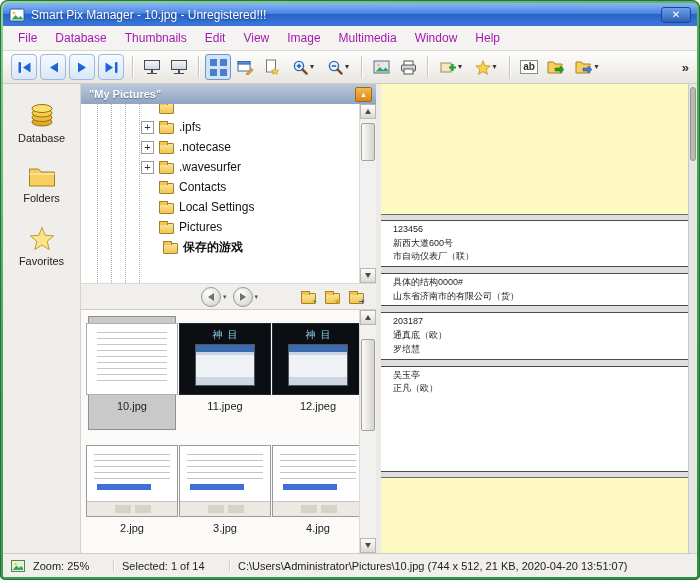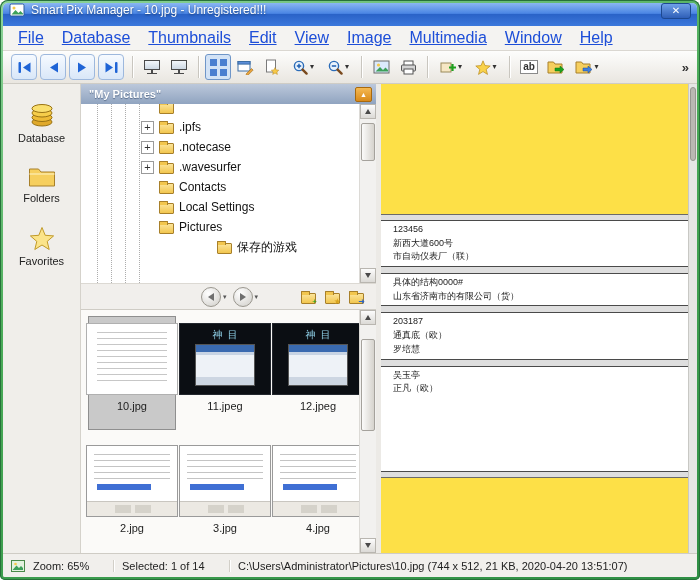--- a/index.html
+++ b/index.html
@@ -4,30 +4,30 @@
 <style>
   * { margin:0; padding:0; box-sizing:border-box; }
   html,body { width:700px; height:580px; overflow:hidden; font-family:"Liberation Sans",sans-serif; }
   .window { position:relative; width:700px; height:580px; padding:3px;
     background:linear-gradient(160deg,#8ed49a 0%,#4aab58 40%,#2f8f44 100%);
     border-radius:8px 8px 5px 5px; box-shadow:inset 0 0 0 1px #27713a; }
   .inner { width:100%; height:100%; background:#efeeec; border-radius:5px 5px 2px 2px;
     overflow:hidden; display:flex; flex-direction:column; }
 
   
-  .titlebar { height:23px; flex:0 0 23px; display:flex; align-items:flex-start; gap:6px; padding:0 6px;
+  .titlebar { height:23px; flex:0 0 23px; display:flex; align-items:center; gap:6px; padding:11px 6px;
     background:linear-gradient(180deg,#8ab6f2 0%,#4b86e4 45%,#2a63c8 50%,#3c78dc 100%); }
   .title-text { flex:1; color:#fff; font-size:12px; text-shadow:0 1px 2px #1a3f7a; white-space:nowrap; overflow:hidden; }
   .close-btn { width:30px; height:16px; border:1px solid #1d4890; border-radius:3px; color:#fff;
     background:linear-gradient(#6fa0e8,#2f5fb8); font-size:10px; line-height:13px; text-align:center; cursor:default; }
 
   
   .menubar { height:25px; flex:0 0 25px; background:#f4f3f1; border-bottom:1px solid #dad7d1;
     display:flex; align-items:center; padding:0 6px; }
-  .menu-item { font-size:16px; color:#1d4ed8; padding:3px 9px;text-decoration:underline; }
+  .menu-item { font-size:12px; color:#a21caf; padding:3px 9px; }
 
   
   .toolbar { height:33px; flex:0 0 33px; background:linear-gradient(#fdfdfc,#e9e6e0);
     border-bottom:1px solid #cfccc5; display:flex; align-items:center; padding:0 8px; gap:1px; }
   .tbtn { width:26px; height:26px; display:inline-flex; align-items:center; justify-content:center;
     border:1px solid transparent; border-radius:3px; background:transparent; position:relative; }
   .tbtn.navb { border-color:#9db8dd; background:linear-gradient(#f6faff,#d9e7f8); border-radius:4px; margin-right:2px; }
   .tbtn.selected { border-color:#6f96c8; background:#d3e3f6; }
   .tbtn.wide { width:34px; }
   .tsep { width:1px; height:22px; background:#c9c6bf; box-shadow:1px 0 0 #ffffff; margin:0 5px; }
@@ -53,21 +53,21 @@
   .tree-header { height:20px; flex:0 0 20px; background:linear-gradient(#bcc8db,#90a4c0); display:flex; align-items:center; padding:0 4px; }
   .tree-header .ht { flex:1; color:#fff; font-size:11px; font-weight:bold; text-shadow:0 1px 1px #5a6e8c; padding-left:4px; }
   .collapse-btn { width:17px; height:15px; background:linear-gradient(#f5b952,#d98a1a); border:1px solid #a8690e;
     border-radius:2px; color:#fff; font-size:7px; line-height:13px; text-align:center; }
   .tree-body { flex:1; display:flex; min-height:0; overflow:hidden; }
   .tree-rows { flex:1; position:relative; padding-top:2px; overflow:hidden; }
   .guide { position:absolute; top:0; bottom:0; border-left:1px dotted #adadad; }
   .g1{left:16px;} .g2{left:30px;} .g3{left:44px;} .g4{left:58px;}
   .tree-row { display:flex; align-items:center; height:20px; padding-left:60px; font-size:12px; color:#111; gap:5px; position:relative; }
   .tree-row.partial { margin-top:-9px; }
-  .tree-row.deep { padding-left:118px; }
+  .tree-row.deep { padding-left:64px;font-weight:bold; }
   .expander { width:13px; height:13px; flex:0 0 13px; border:1px solid #9a9a9a; background:#fff; font-size:11px; line-height:10px; text-align:center; color:#333; }
   .exp-spacer { width:13px; flex:0 0 13px; height:13px; }
   .fico { width:15px; height:11px; flex:0 0 15px; background:linear-gradient(#fbe49a,#f2c64e); border:1px solid #a8802a; border-radius:1px; position:relative; margin-top:3px; }
   .fico::before { content:""; position:absolute; top:-3px; left:-1px; width:7px; height:3px; background:#f2c64e; border:1px solid #a8802a; border-bottom:none; border-radius:1px 1px 0 0; }
 
   .vscroll { width:17px; flex:0 0 17px; background:#f2f1ef; border-left:1px solid #dcdad6; display:flex; flex-direction:column; }
   .sbtn { height:15px; flex:0 0 15px; background:linear-gradient(#fcfcfc,#dcdad6); border:1px solid #b9b6b0; display:flex; align-items:center; justify-content:center; }
   .tri-up { width:0; height:0; border-left:3.5px solid transparent; border-right:3.5px solid transparent; border-bottom:5px solid #4a4a4a; }
   .tri-down { width:0; height:0; border-left:3.5px solid transparent; border-right:3.5px solid transparent; border-top:5px solid #4a4a4a; }
   .strack { flex:1; position:relative; }
@@ -102,21 +102,21 @@
     background-image:linear-gradient(#3f6fd4,#3f6fd4); background-size:54px 6px; background-position:10px 38px; background-repeat:no-repeat; }
   .thumb-art.dialog::before { content:""; position:absolute; left:7px; right:7px; top:8px; height:26px;
     background:repeating-linear-gradient(#c4c4c4 0 1px, transparent 1px 6px); }
   .thumb-art.dialog::after { content:""; position:absolute; left:0; right:0; bottom:0; height:14px;
     background:#ece9e3; border-top:1px solid #c9c6c0;
     background-image:linear-gradient(#d5d2ca,#d5d2ca), linear-gradient(#d5d2ca,#d5d2ca);
     background-size:16px 8px, 16px 8px; background-position:28px 3px, 48px 3px; background-repeat:no-repeat; }
   .thumb-caption { font-size:11px; color:#222;text-align:right; }
 
   
-  .preview { flex:1; background:#fde047; position:relative; min-width:0; }
+  .preview { flex:1; background:#fef9c3; position:relative; min-width:0; }
   .scan { position:absolute; left:0; right:9px; top:130px; height:264px; background:#dedede;
     border-top:1px solid #6a6a6a; border-bottom:1px solid #6a6a6a; padding:5px 0; display:flex; flex-direction:column; gap:6px; }
   .scan-row { background:#fff; border-top:1px solid #4a4a4a; border-bottom:1px solid #4a4a4a; padding:3px 12px;
     display:flex; flex-direction:column; gap:2px; }
   .scan-row.tall { flex:1; }
   .scan-line { font-size:9px; color:#222; line-height:1.3; white-space:nowrap; overflow:hidden; }
   .preview-scrollbar { position:absolute; right:0; top:0; bottom:0; width:9px; background:#e6e6e4; border-left:1px solid #c8c8c4; }
   .pthumb { position:absolute; left:1px; right:1px; top:3px; height:74px; background:#b9b8b2; border:1px solid #96958f; border-radius:3px; }
 
   
@@ -458,19 +458,19 @@
         </div>
       </div>
     </div>
 
     <div class="statusbar">
       <svg width="14" height="12" viewBox="0 0 14 12">
           <rect x="0.5" y="0.5" width="13" height="11" fill="#e4f2e0" stroke="#4a8a4a"></rect>
           <circle cx="4.5" cy="4" r="1.3" fill="#f7c948"></circle>
           <path d="M1.5 10 L5.5 5.5 l2.5 2.5 2-2 2 2 v2 z" fill="#3da05a"></path>
         </svg>
-      <span class="ss s1">Zoom: 65%</span>
+      <span class="ss s1">Zoom: 25%</span>
       <span class="ss s2">Selected: 1 of 14</span>
       <span class="ss s3">C:\Users\Administrator\Pictures\10.jpg (744 x 512, 21 KB, 2020-04-20 13:51:07)</span>
     </div>
 
   </div>
 </div>
 
 </body></html>

